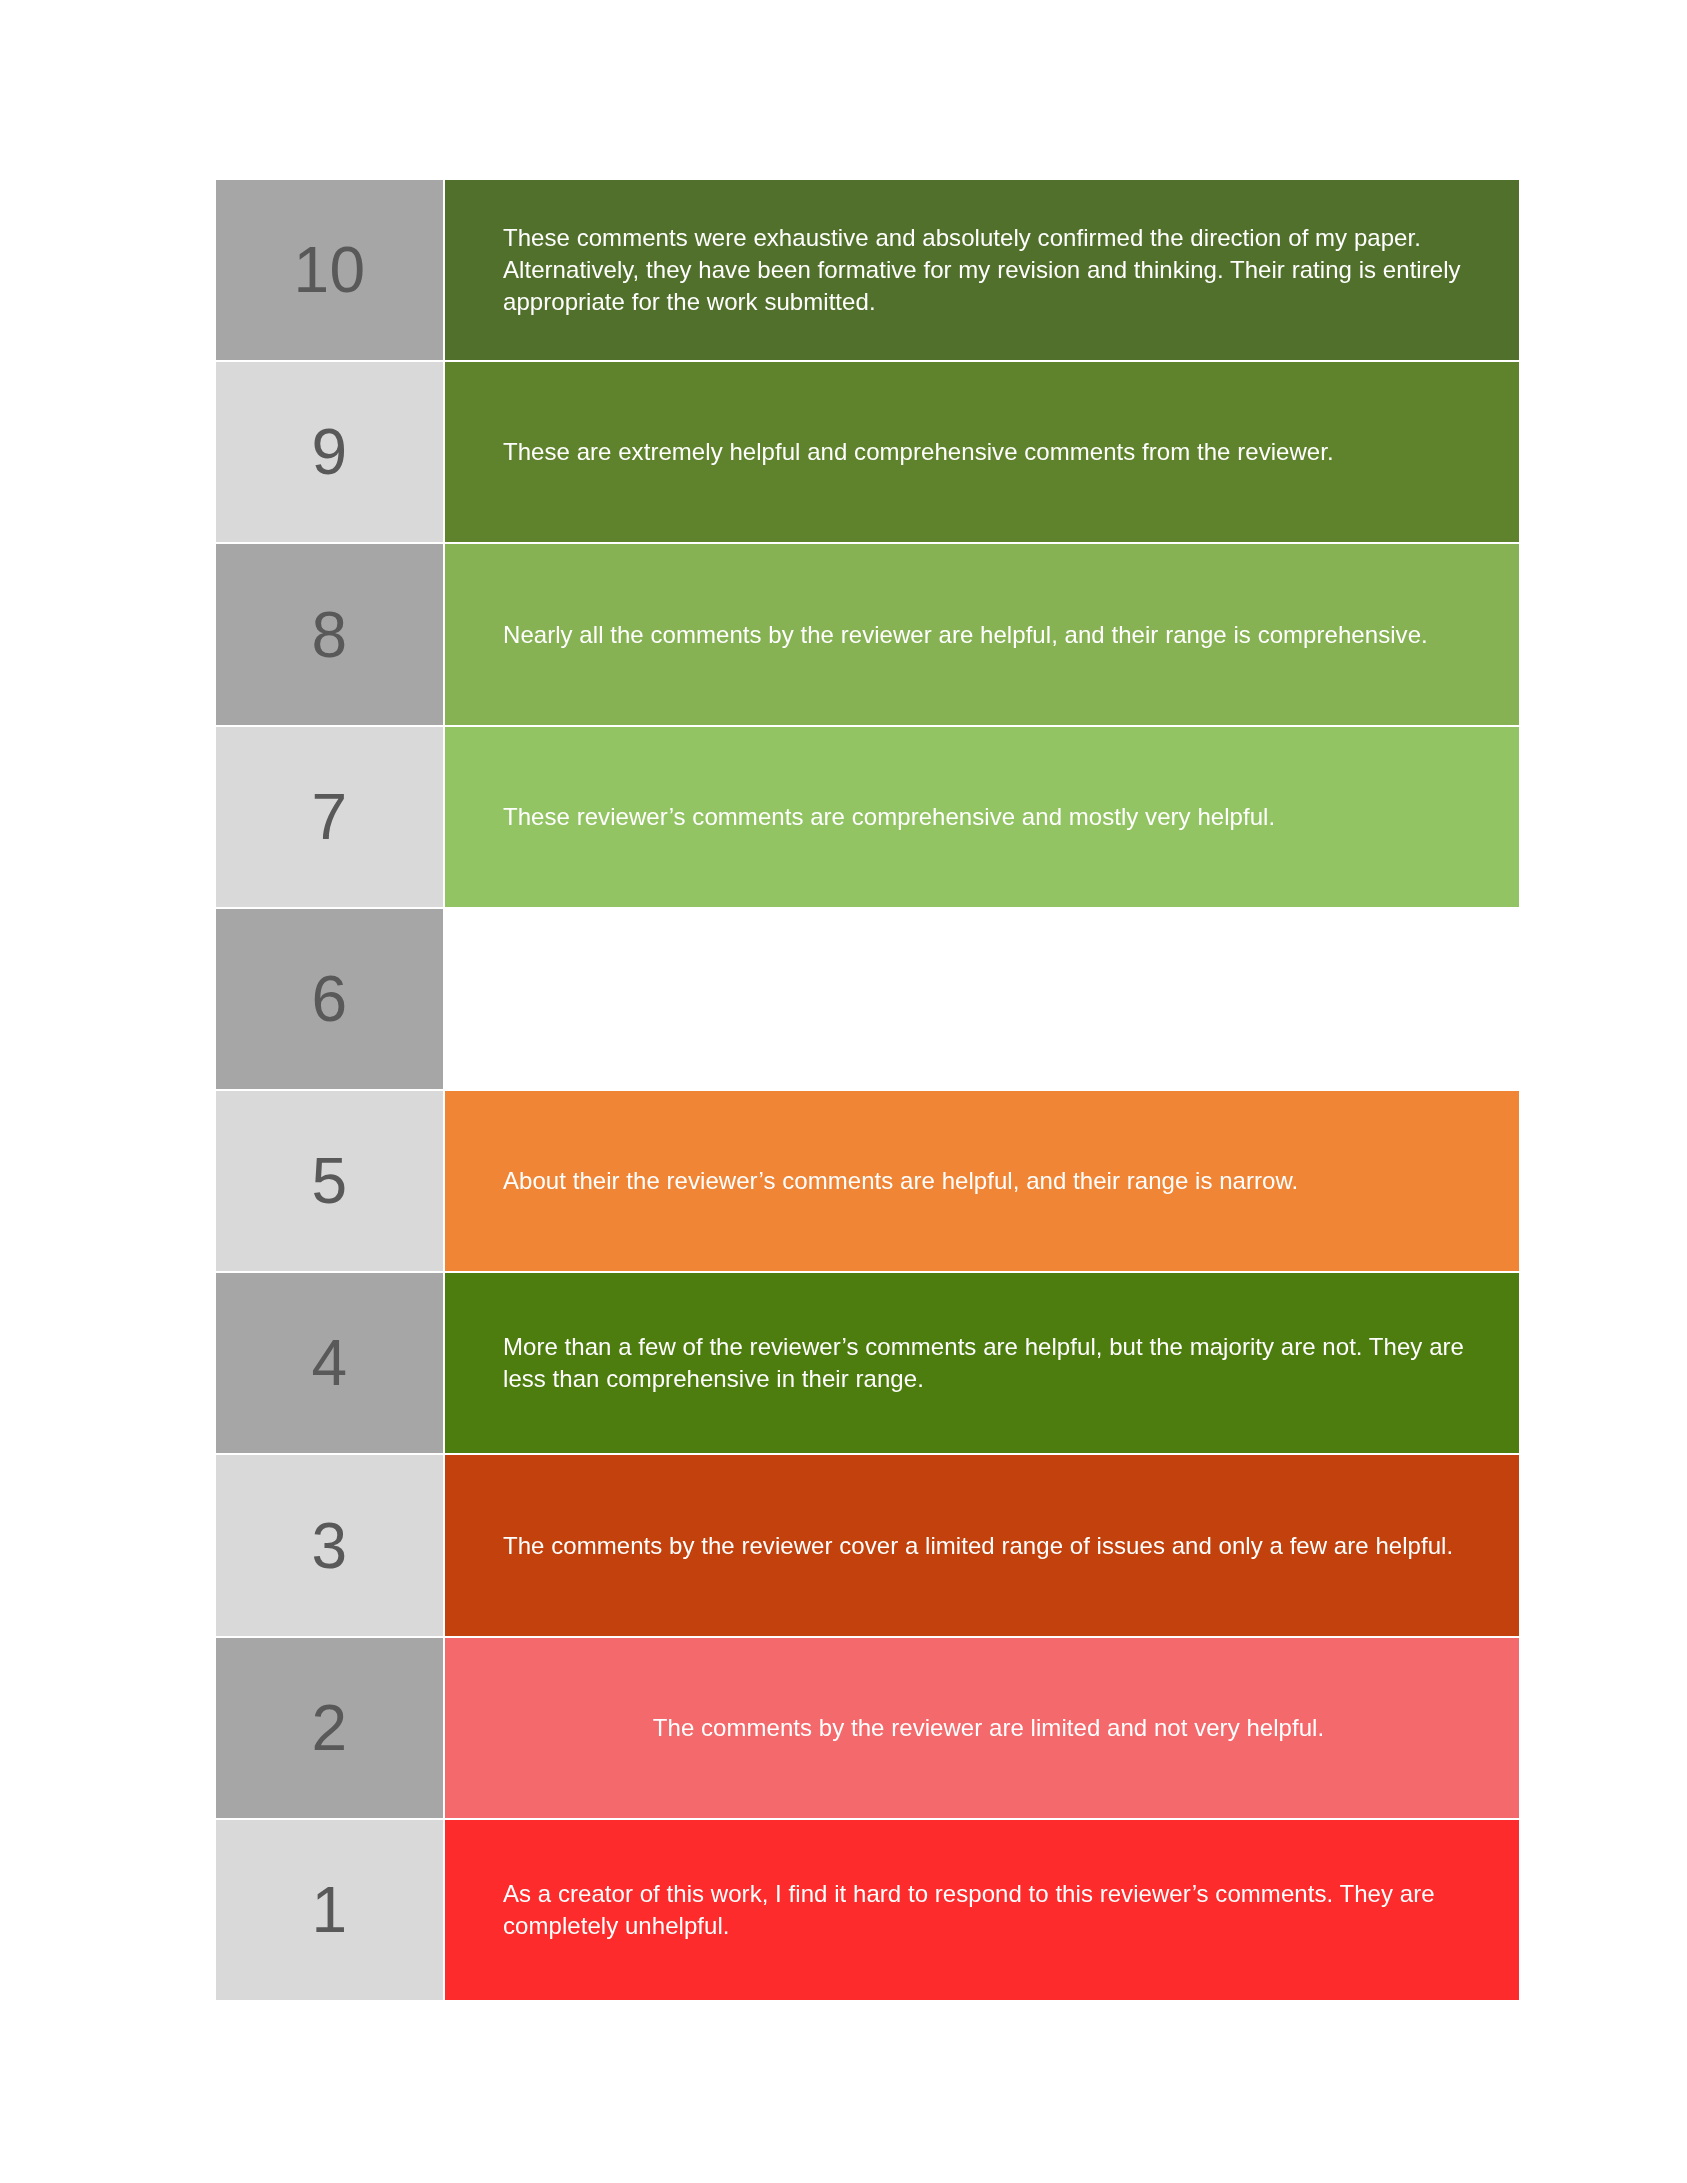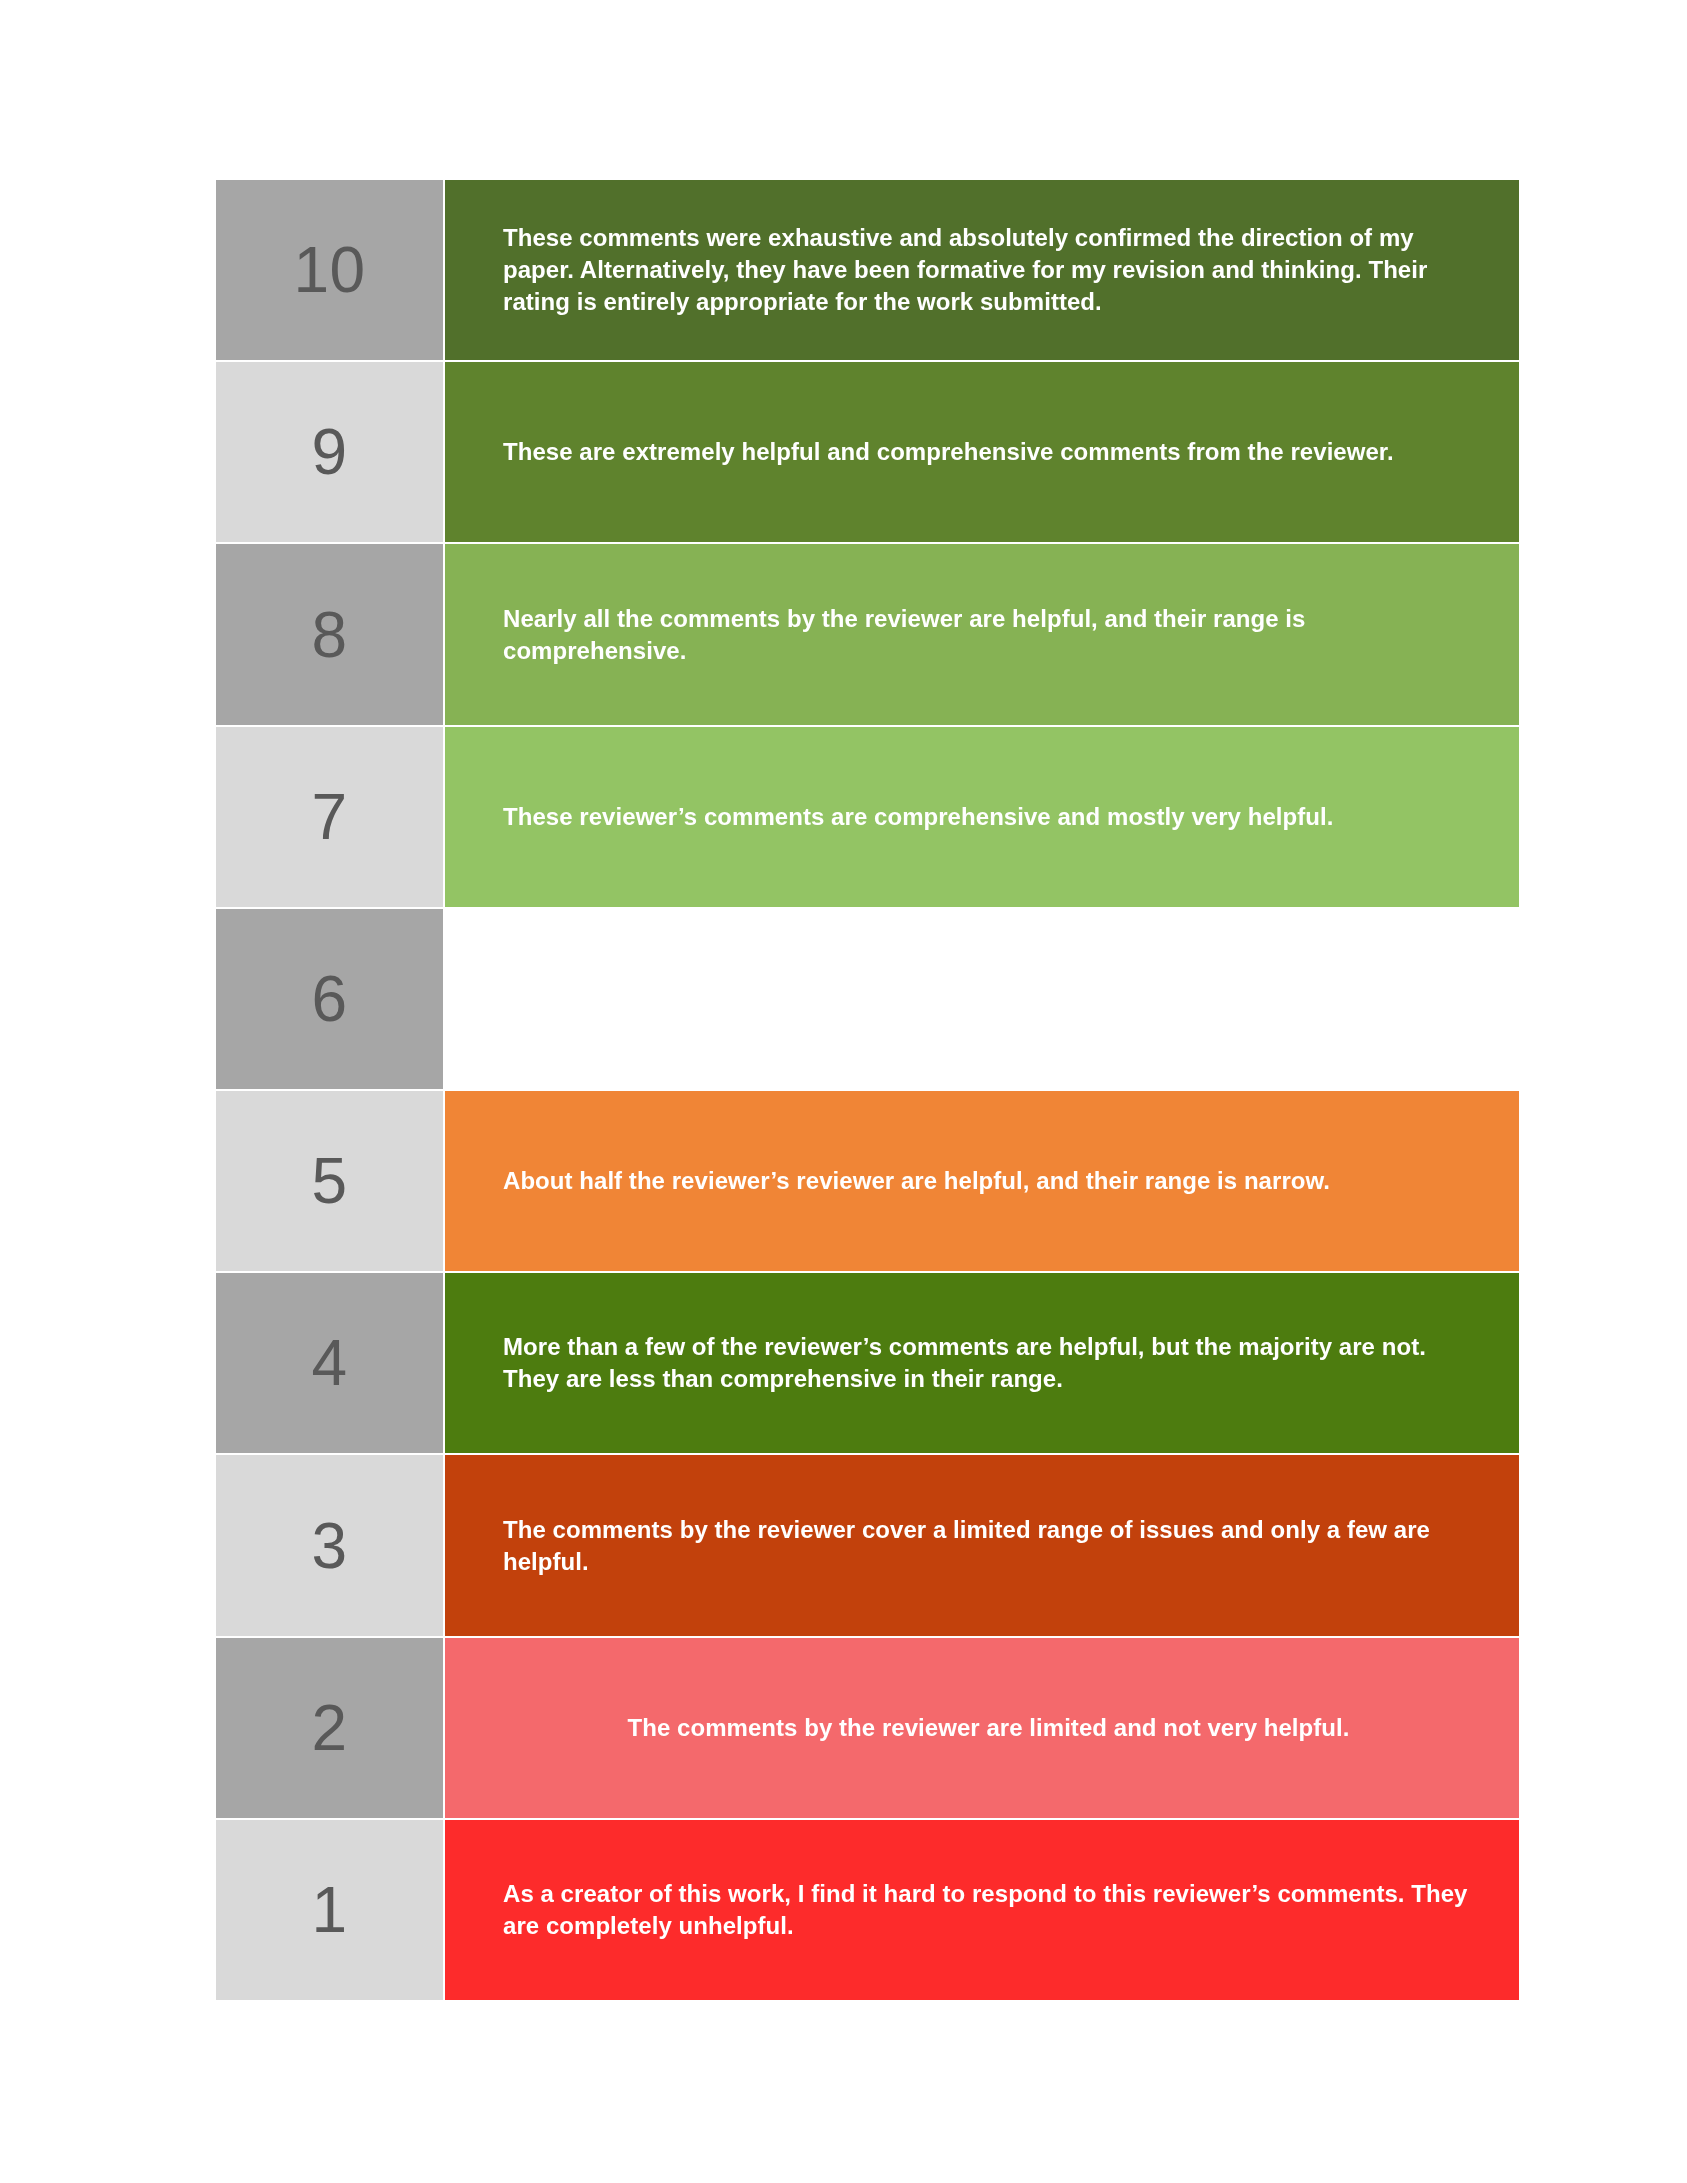--- a/index.html
+++ b/index.html
@@ -45,21 +45,21 @@
   }
   .desc-cell {
     flex: 1 1 auto;
     display: flex;
     align-items: center;
     padding: 0 45px 0 58px;
   }
   .desc-text {
     color: #ffffff;
     font-family: "Liberation Sans", sans-serif;
-    font-weight: bold;
+    font-weight: normal;
     font-size: 24px;
     line-height: 32px;
     letter-spacing: 0.05px;
   }
 </style>
 </head>
 <body>
 
 <div id="rubric-table">
     <div class="rubric-row">
@@ -97,21 +97,21 @@
     <div class="rubric-row">
       <div class="score-cell" style="background: rgb(166, 166, 166);">
         <span class="score-number">6</span>
       </div>
     </div>
     <div class="rubric-row">
       <div class="score-cell" style="background: rgb(217, 217, 217);">
         <span class="score-number">5</span>
       </div>
       <div class="desc-cell" style="background: rgb(240, 133, 54);">
-        <span class="desc-text">About half the reviewer’s reviewer are helpful, and their range is narrow.</span>
+        <span class="desc-text">About their the reviewer’s comments are helpful, and their range is narrow.</span>
       </div>
     </div>
     <div class="rubric-row">
       <div class="score-cell" style="background: rgb(166, 166, 166);">
         <span class="score-number">4</span>
       </div>
       <div class="desc-cell" style="background: #4d7c0f;">
         <span class="desc-text">More than a few of the reviewer’s comments are helpful, but the majority are not. They are less than comprehensive in their range.</span>
       </div>
     </div>

